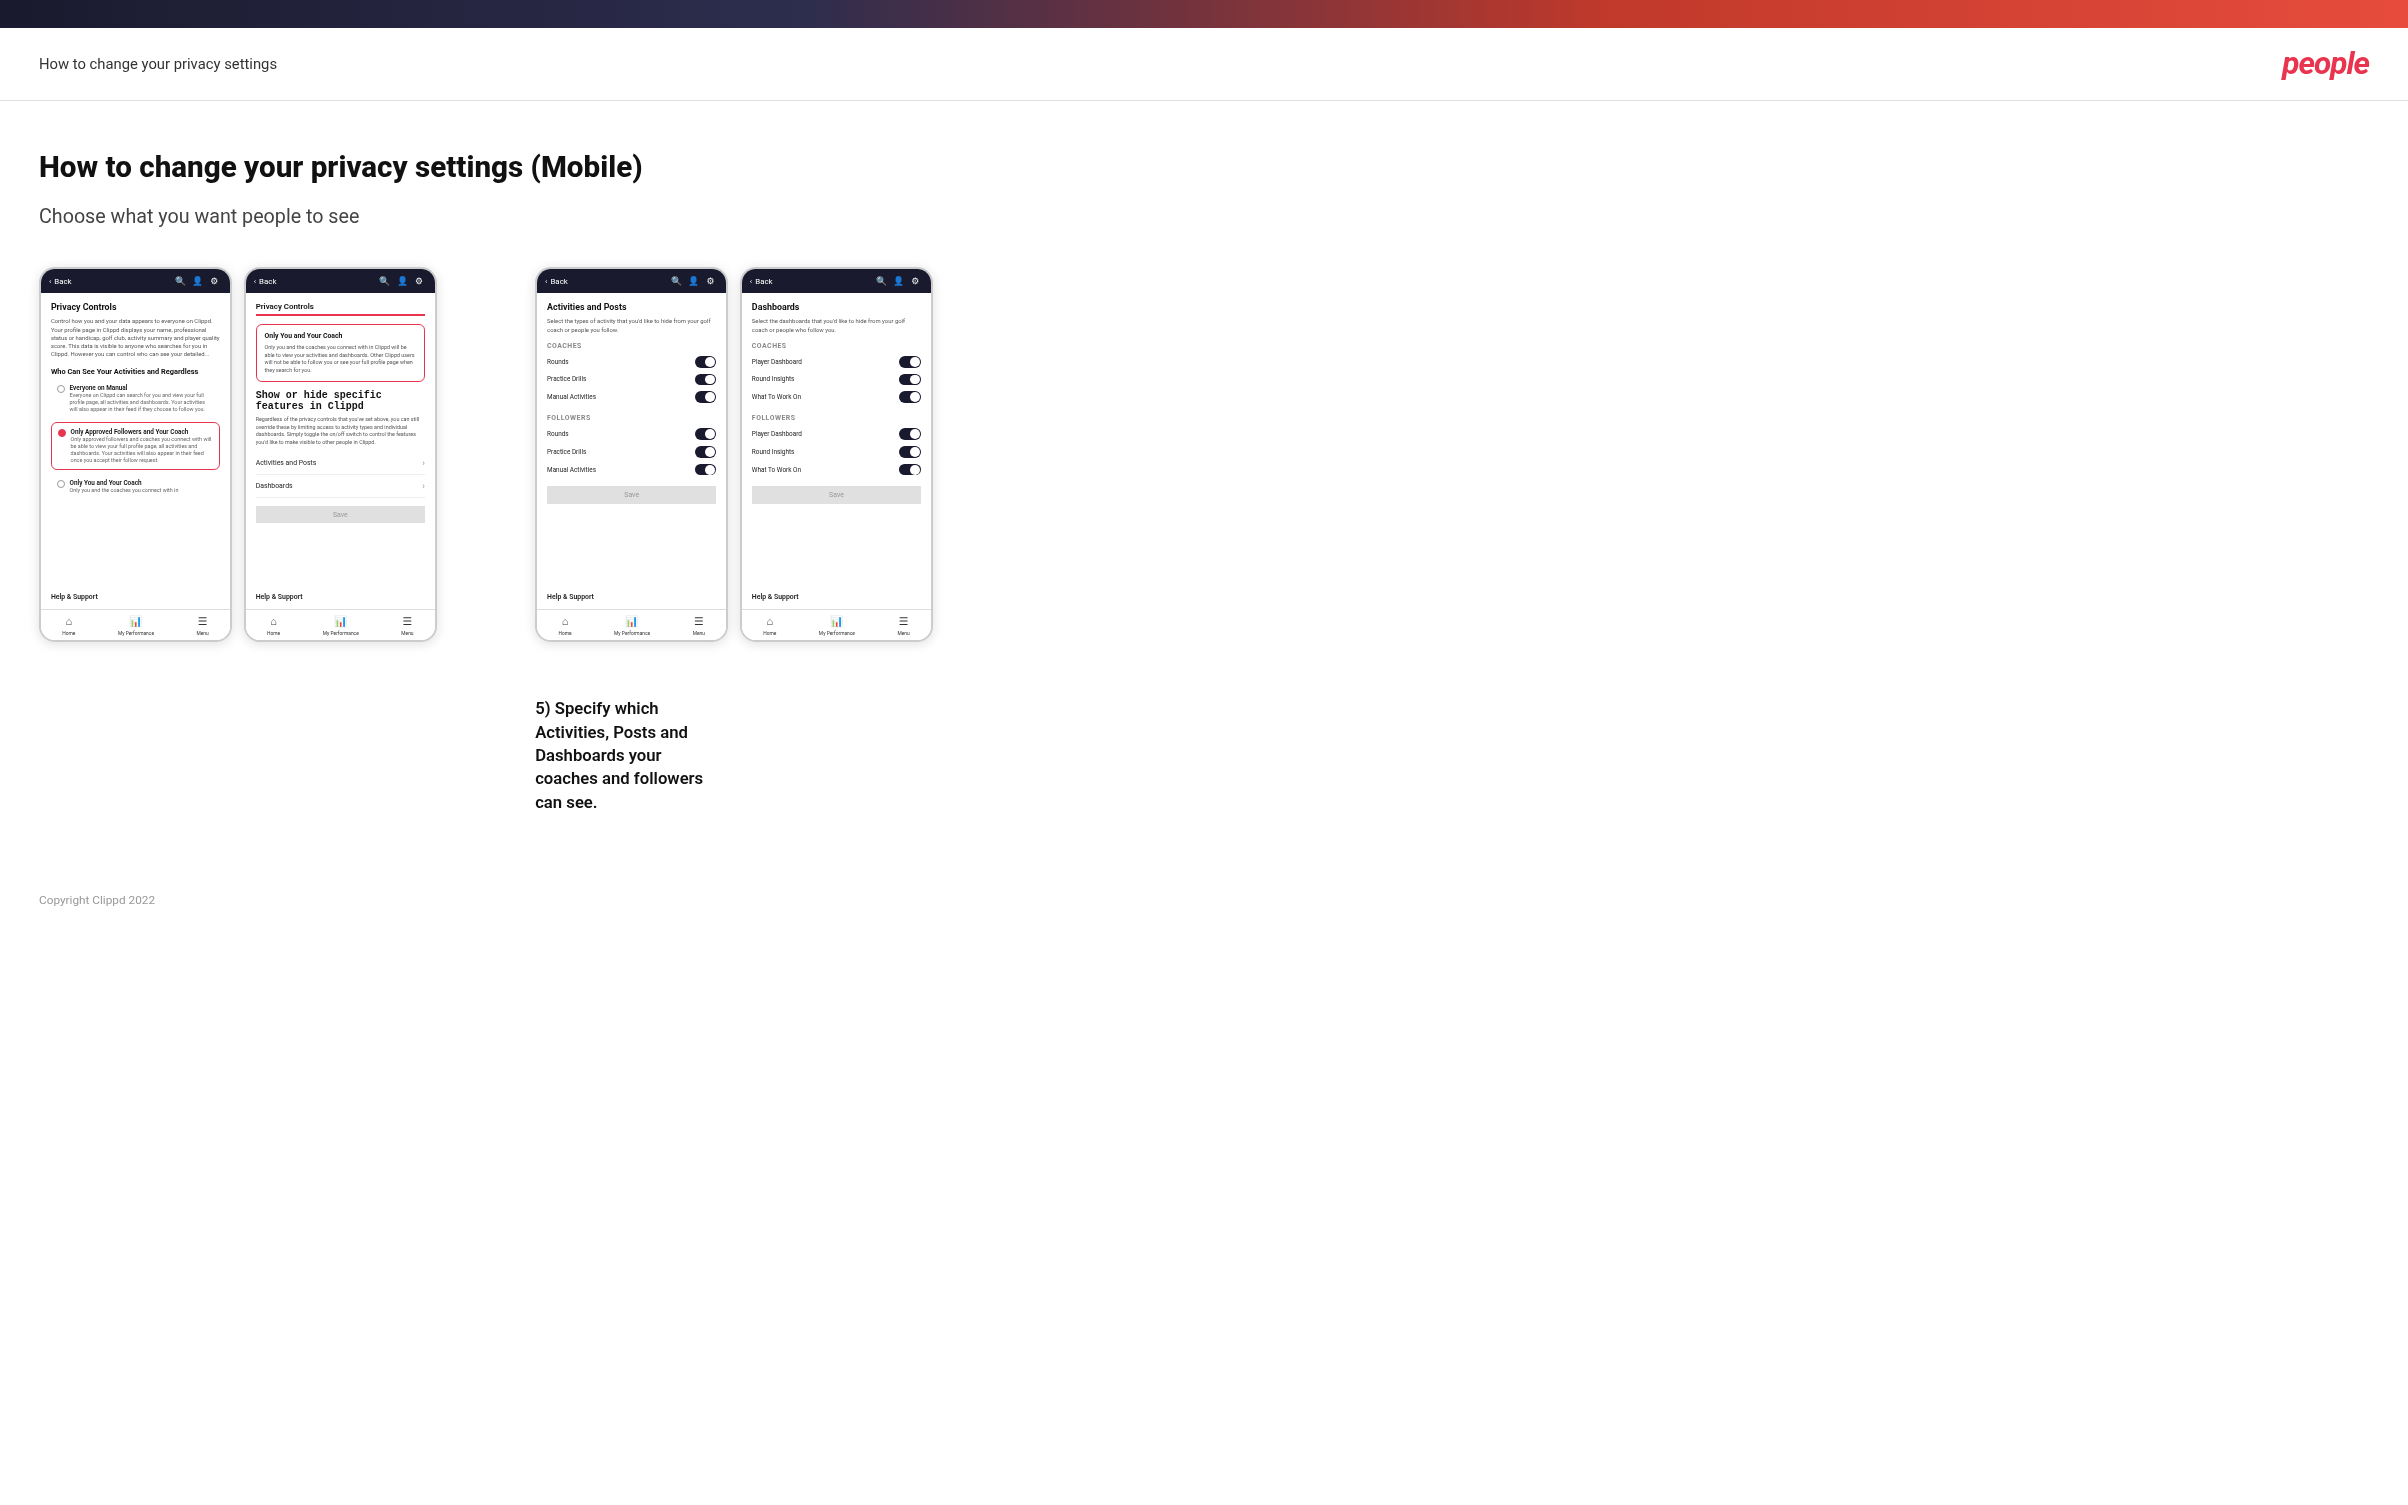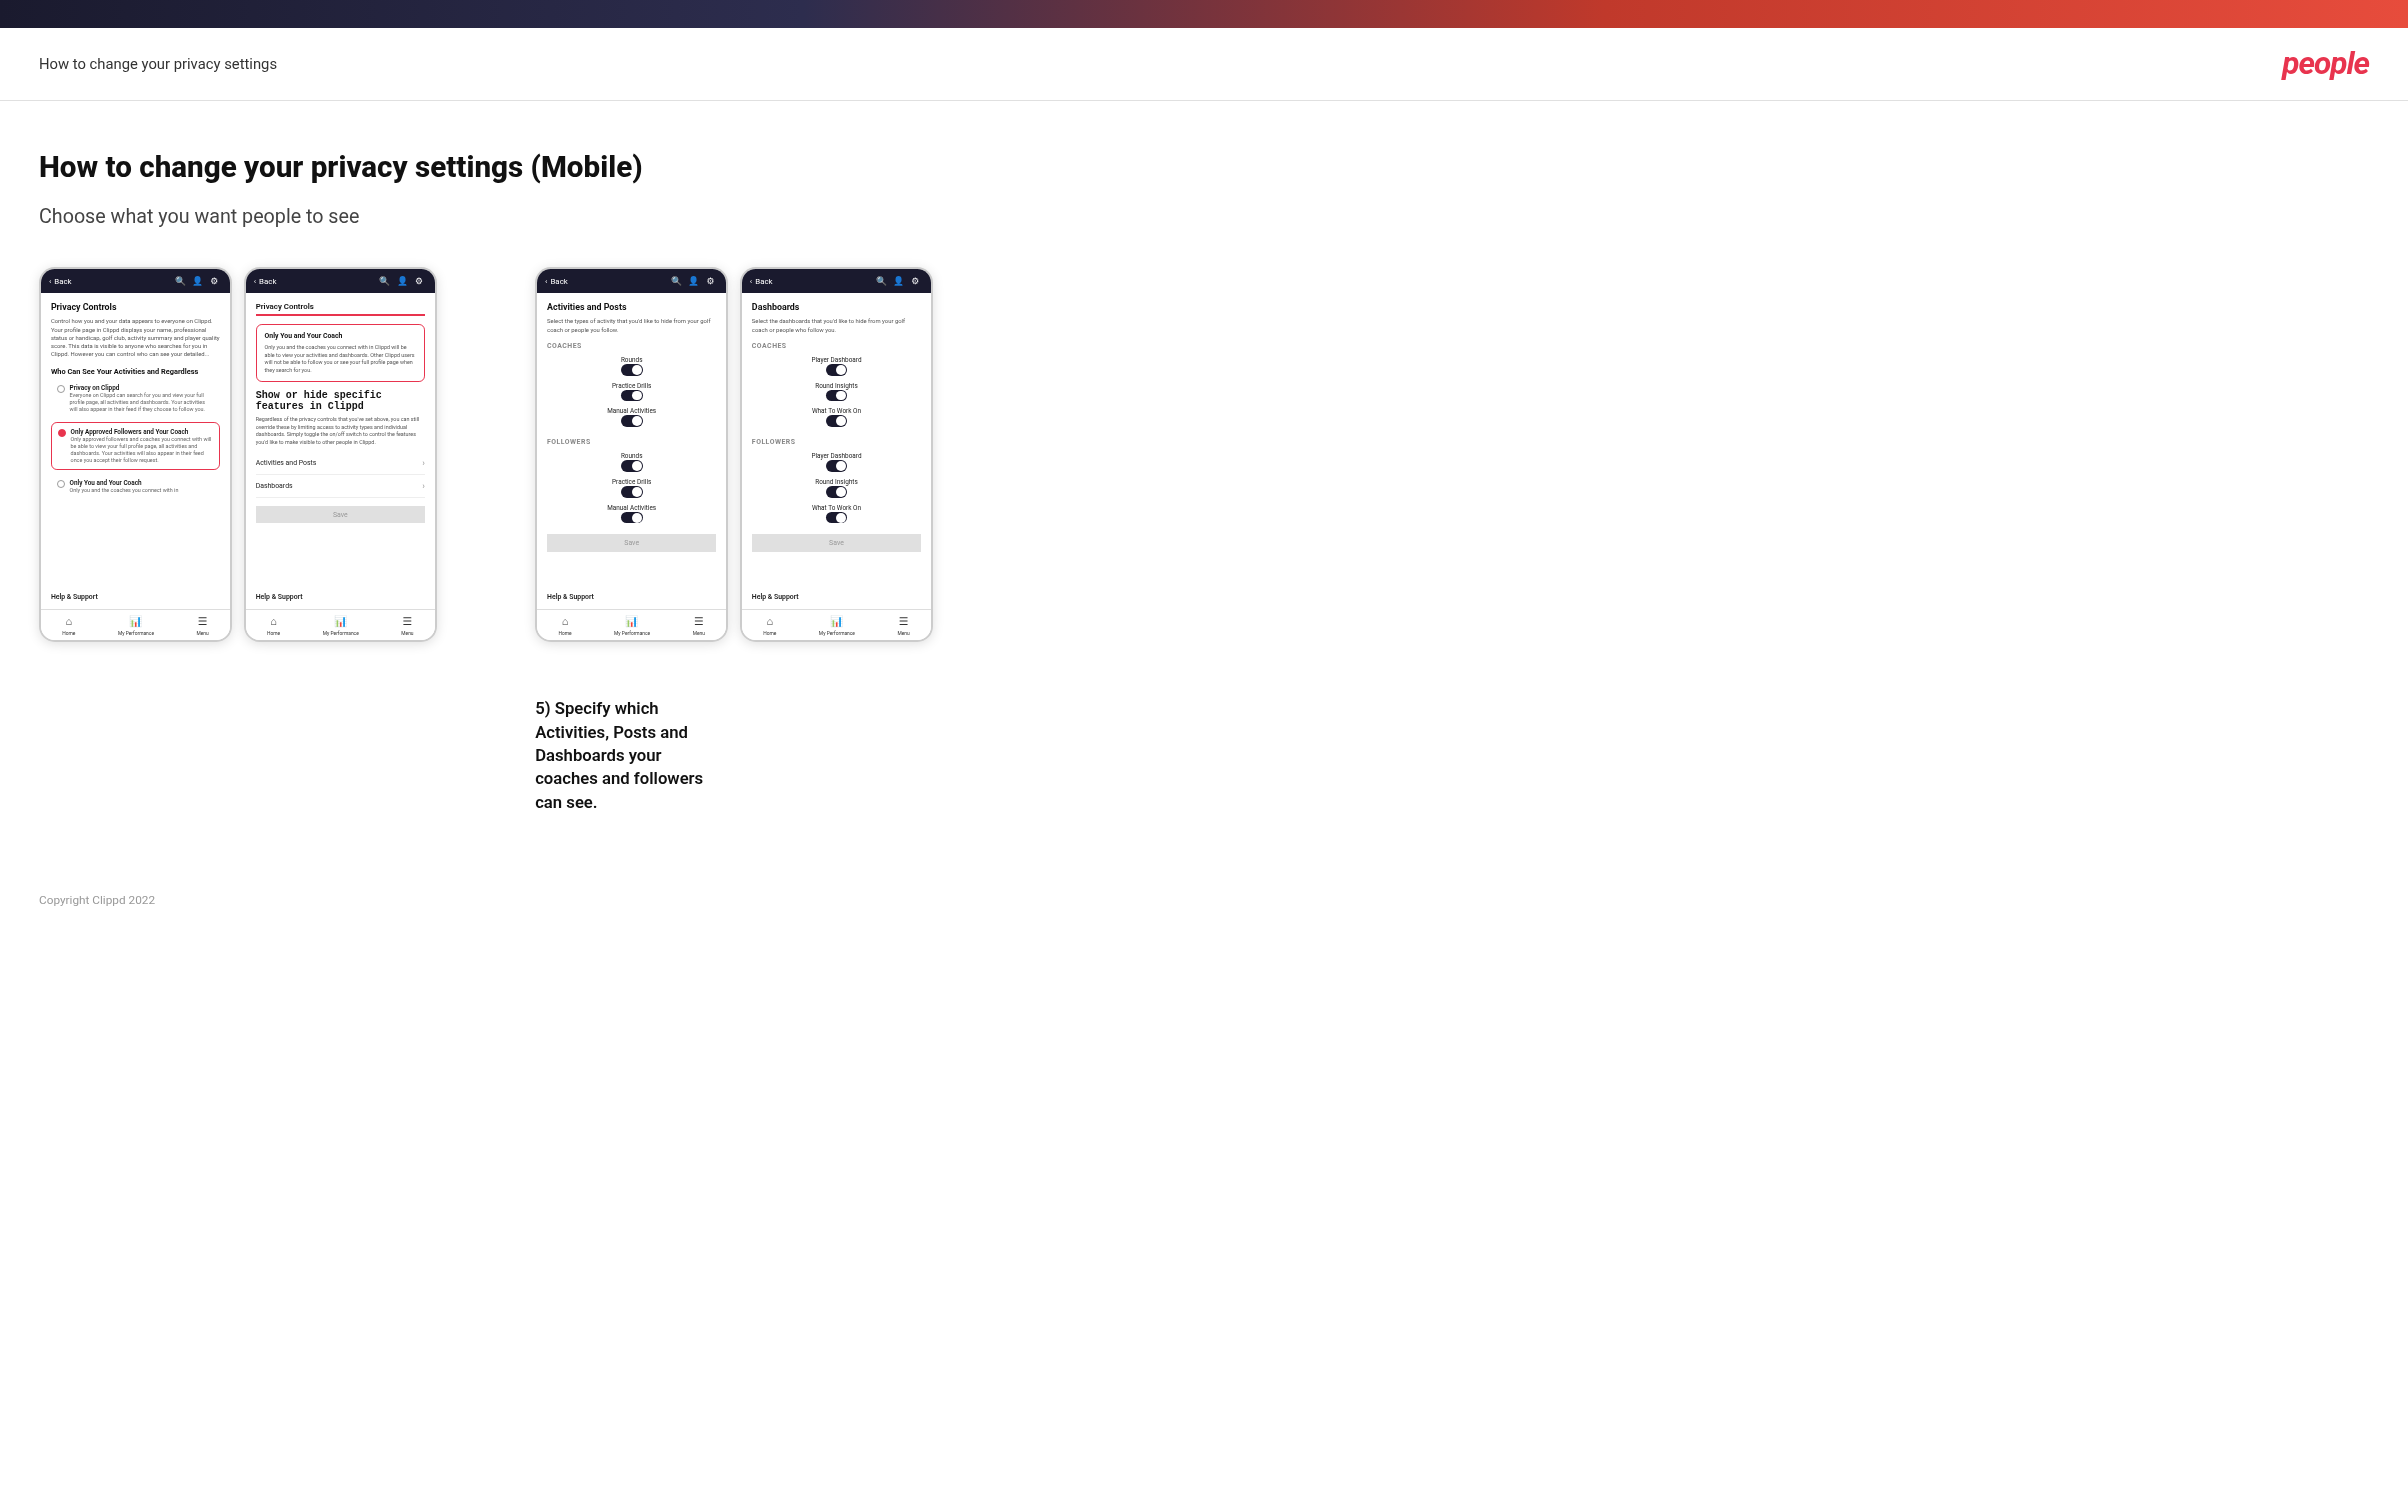--- a/index.html
+++ b/index.html
@@ -185,21 +185,20 @@
       color: #111;
       margin: 7.9px 0 3.9px;
     }
 
     
     .toggle-row {
       display: flex;
       align-items: center;
       justify-content: space-between;
       padding: 3px 0;
-      flex-direction: column;
     }
     .toggle-label {
       font-size: 6.4px;
       color: #222;
     }
     .toggle {
       width: 21.7px;
       height: 11.8px;
       background: #1a1a2e;
       border-radius: 5.9px;
@@ -368,21 +367,21 @@
             </div>
           </div>
           <div class="phone-body">
             <div class="section-title">Privacy Controls</div>
             <div class="section-desc">Control how you and your data appears to everyone on Clippd. Your profile page in Clippd displays your name, professional status or handicap, golf club, activity summary and player quality score. This data is visible to anyone who searches for you in Clippd. However you can control who can see your detailed...</div>
             <div class="sub-section-title">Who Can See Your Activities and Regardless</div>
 
             <div class="radio-option">
               <div class="radio-circle"></div>
               <div>
-                <div class="radio-text">Privacy on Clippd</div>
+                <div class="radio-text">Everyone on Manual</div>
                 <div class="radio-subtext">Everyone on Clippd can search for you and view your full profile page, all activities and dashboards. Your activities will also appear in their feed if they choose to follow you.</div>
               </div>
             </div>
 
             <div class="radio-option selected">
               <div class="radio-circle selected"></div>
               <div>
                 <div class="radio-text">Only Approved Followers and Your Coach</div>
                 <div class="radio-subtext">Only approved followers and coaches you connect with will be able to view your full profile page, all activities and dashboards. Your activities will also appear in their feed once you accept their follow request.</div>
               </div>

